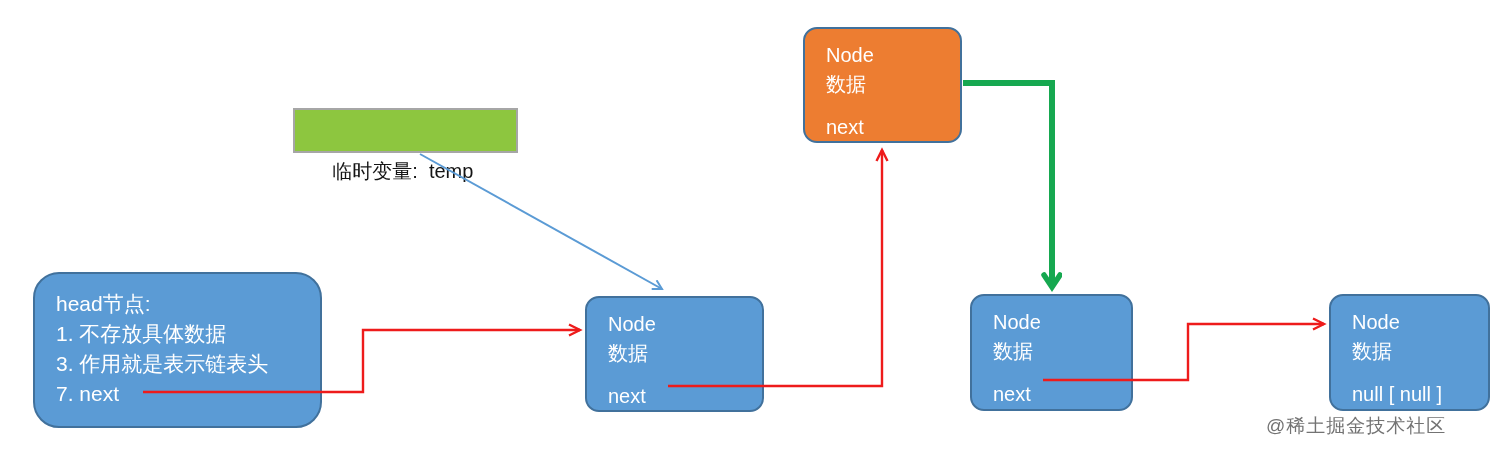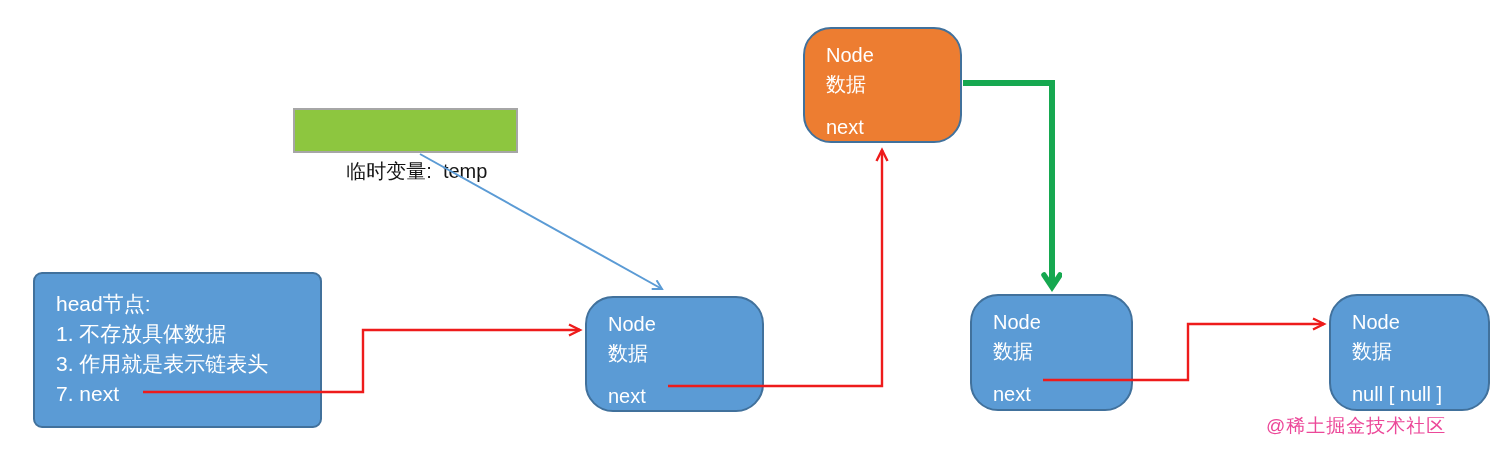--- a/index.html
+++ b/index.html
@@ -23,69 +23,69 @@
   }
 
   
   .head-box {
     position: absolute;
     left: 33px; top: 272px;
     width: 289px; height: 156px;
     box-sizing: border-box;
     background: #5b9bd5;
     border: 2px solid #41719c;
-    border-radius: 9px;
+    border-radius: 26px;
     color: #ffffff;
     font-size: 21px;
     padding: 15px 0 0 21px;
     z-index: 1;
   }
   .head-box .line { line-height: 30px; white-space: nowrap; }
 
   
   .temp-label {
     position: absolute;
     left: 293px; top: 108px;
     width: 225px; height: 45px;
     box-sizing: border-box;
     background: #8dc63f;
     border: 2px solid #a6a6a6;
     color: #141414;
     font-size: 20px;
     line-height: 41px;
-    padding-left: 29px;
+    padding-left: 15px;
     white-space: pre;
     z-index: 1;
   }
 
   
   .node {
     position: absolute;
     box-sizing: border-box;
     border: 2px solid #41719c;
-    border-radius: 28px;
+    border-radius: 14px;
     color: #ffffff;
     font-size: 20px;
     padding: 12px 0 0 21px;
     z-index: 1;
   }
   .node .line { line-height: 29px; white-space: nowrap; }
   .node .next-line { margin-top: 14px; }
 
   .n-orange { left: 803px; top: 27px;  width: 159px; height: 116px; background: #ed7d31; }
   .n-blue1  { left: 585px; top: 296px; width: 179px; height: 116px; background: #5b9bd5; }
   .n-blue2  { left: 970px; top: 294px; width: 163px; height: 117px; background: #5b9bd5; }
   .n-blue3  { left: 1329px; top: 294px; width: 161px; height: 117px; background: #5b9bd5; }
 
   
   .watermark {
     position: absolute;
     left: 1266px; top: 413px;
     font-size: 19px;
-    color: #ec4899;
+    color: #737373;
     letter-spacing: 1px;
     z-index: 2;
     white-space: nowrap;
   }
 </style>
 </head>
 <body>
 
 <div class="canvas">
 

